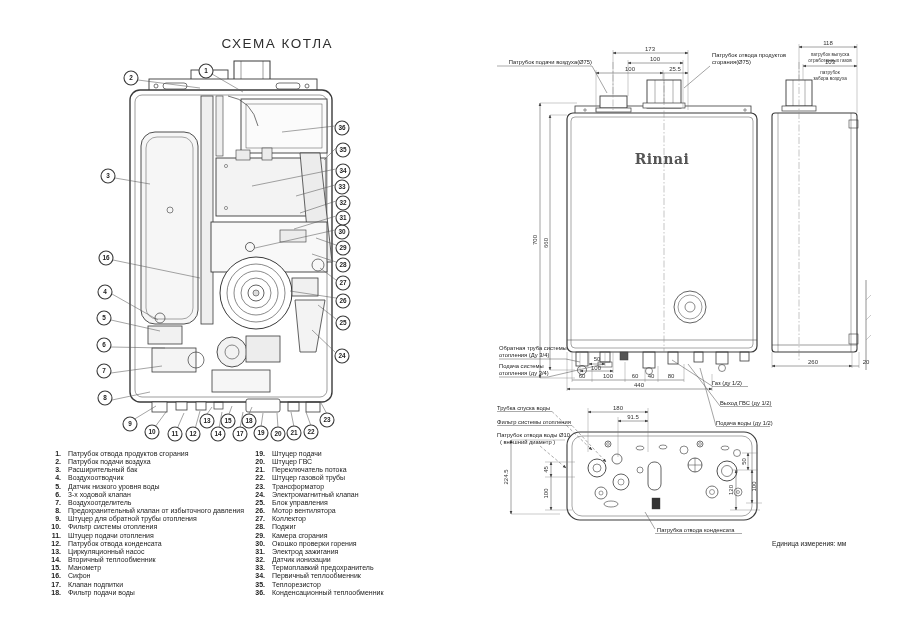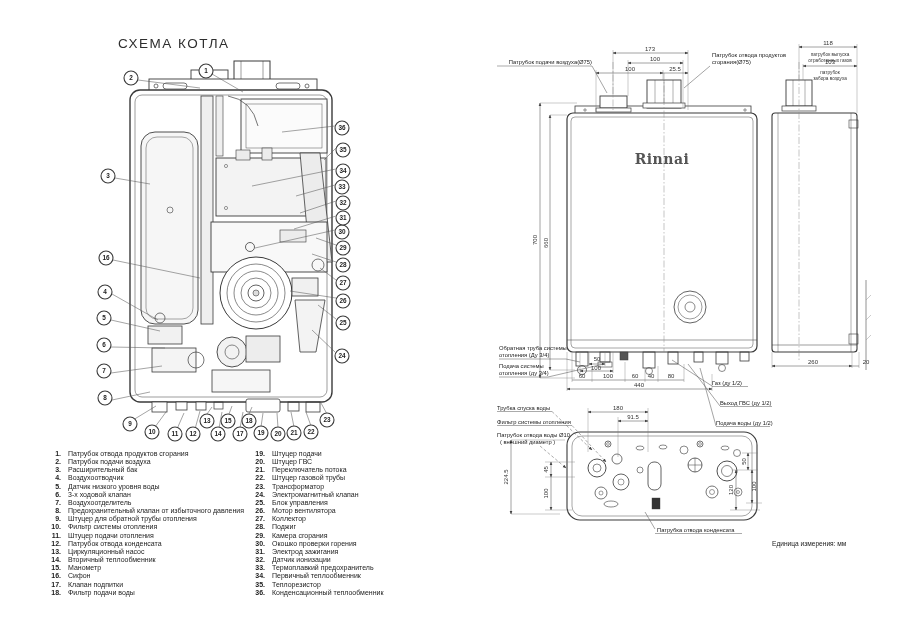--- a/index.html
+++ b/index.html
@@ -1,18 +1,18 @@
 <!DOCTYPE html>
 <html><head>
 <meta charset="utf-8">
 <style>
   html,body{margin:0;padding:0;background:#fff;}
   .canvas{position:relative;width:900px;height:634px;background:#fff;overflow:hidden;
           font-family:"Liberation Sans",sans-serif;}
-  .title{position:absolute;left:118px;top:36px;width:215px;text-align:left;
+  .title{position:absolute;left:118px;top:36px;width:215px;text-align:right;
          font-size:13.5px;letter-spacing:1.5px;color:#2e2e2e;}
   .legend{position:absolute;top:450px;font-size:7px;color:#1c1c1c;line-height:8.15px;}
   .colL{left:44px;} .colR{left:248px;}
   .lrow{white-space:nowrap;}
   .ln{display:inline-block;width:17px;font-weight:bold;text-align:right;margin-right:7px;}
   svg{position:absolute;left:0;top:0;}
   svg text{font-family:"Liberation Sans",sans-serif;}
   .co{fill:#fff;stroke:#3a3a3a;stroke-width:1.1;}
   .cot{font-size:6.4px;font-weight:bold;text-anchor:middle;fill:#222;}
   .ld{stroke:#5a5a5a;stroke-width:.55;}

